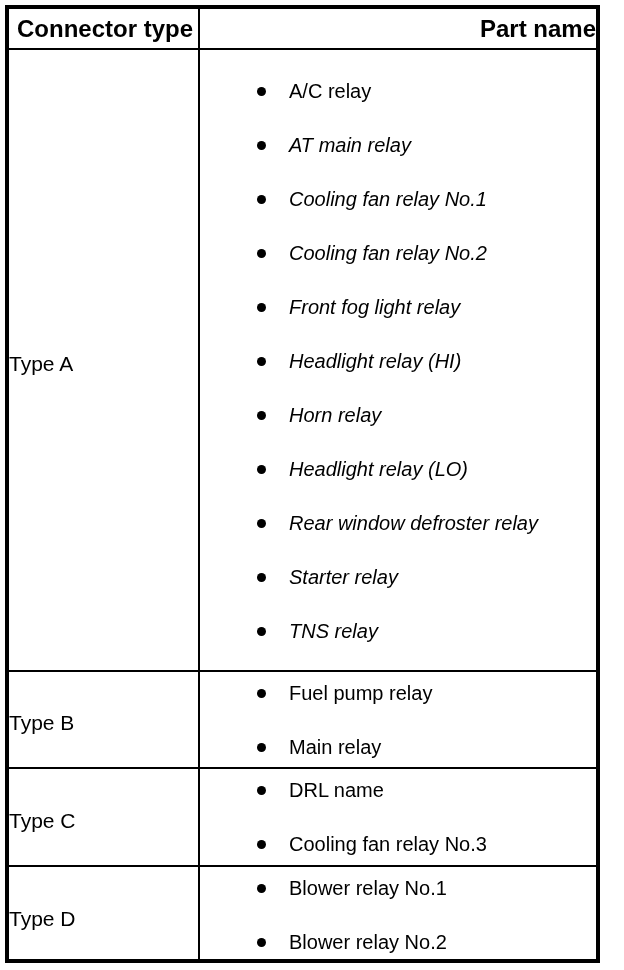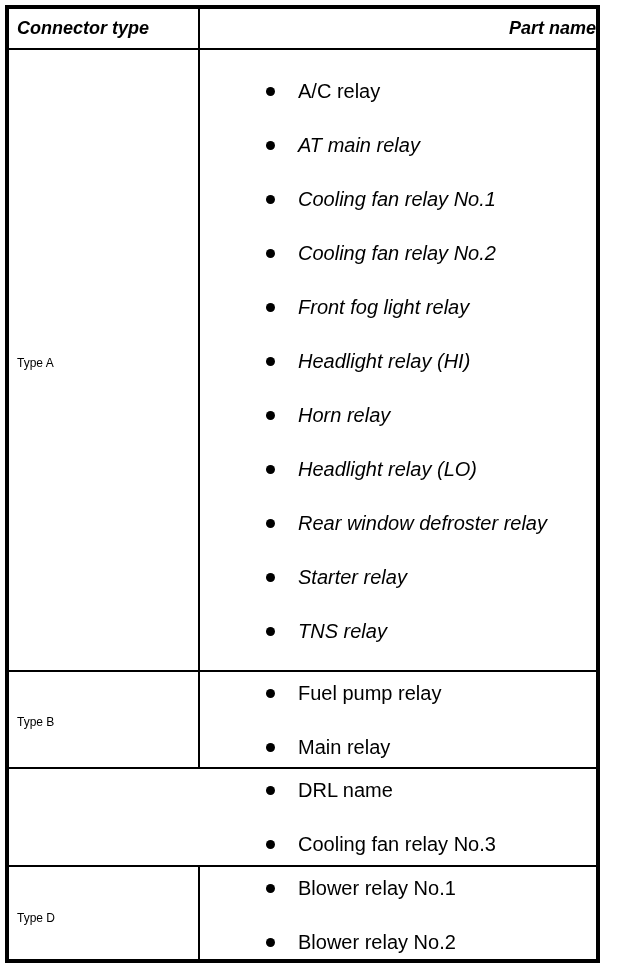--- a/index.html
+++ b/index.html
@@ -75,55 +75,54 @@
   }
 
   
   .header-row {
     top: 0;
     height: 39px; 
   }
   .header-row .col-type,
   .header-row .col-parts {
     font-weight: bold;
-    font-size: 18px;
-    font-style: italic;
+    font-size: 24px;
   }
   .header-row .col-type {
     padding-left: 8px;
   }
   .header-row .col-parts {
     align-items: center;
     justify-content: flex-end;
     flex-direction: row;
   }
 
   .type-label {
-    font-size: 12px;
+    font-size: 21px;
     font-weight: normal;
-    padding-left: 8px;
+    padding-left: 0;
     line-height: 1.1;
     white-space: nowrap;
     margin-top: 7px;
   }
 
   
   .part-list {
     list-style: none;
     margin: 0;
     padding: 0;
     width: 100%;
   }
   .part-item {
     position: relative;
     font-size: 20px;
     line-height: 26px;
     padding-left: 89px;  
     padding-right: 6px;
-    margin: 9px;
+    margin: 0;
   }
   .part-item + .part-item {
     margin-top: 28px;
   }
   .part-item .bullet {
     position: absolute;
     left: 57px;  
     top: 9px;
     width: 9px;
     height: 9px;
@@ -226,20 +225,23 @@
           </li>
           <li class="part-item">
             <span class="bullet"></span>
             <span class="label">Main relay</span>
           </li>
         </ul>
       </div>
     </div>
 
     <div class="row" style="top:758px;height:98px;">
+      <div class="col-type">
+        <span class="type-label">Type C</span>
+      </div>
       <div class="col-parts">
         <ul class="part-list">
           <li class="part-item">
             <span class="bullet"></span>
             <span class="label">DRL name</span>
           </li>
           <li class="part-item">
             <span class="bullet"></span>
             <span class="label">Cooling fan relay No.3</span>
           </li>

